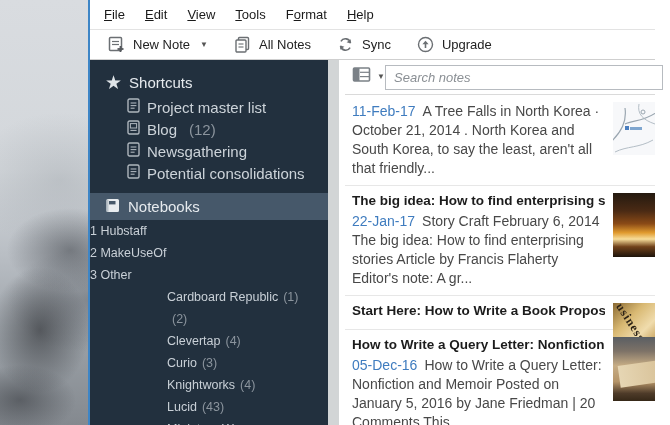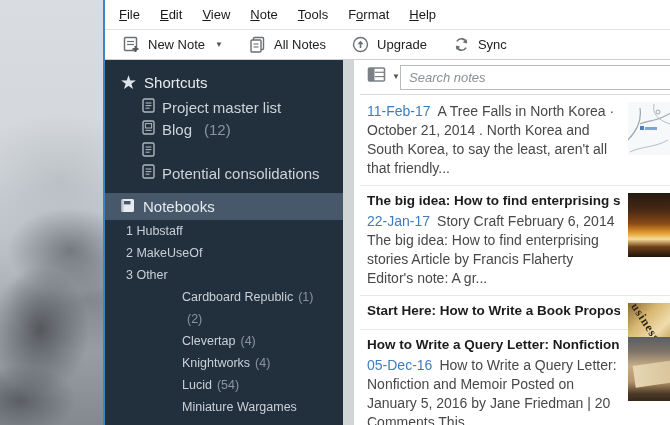--- a/index.html
+++ b/index.html
@@ -17,42 +17,42 @@
   .desktop-bg{position:absolute;left:0;top:0;width:103px;height:425px;
     background:
       radial-gradient(90px 60px at 70px 250px, rgba(60,64,70,.55), rgba(60,64,70,0) 70%),
       radial-gradient(70px 90px at 40px 330px, rgba(40,42,46,.6), rgba(40,42,46,0) 70%),
       radial-gradient(110px 70px at 90px 300px, rgba(90,95,102,.5), rgba(90,95,102,0) 75%),
       radial-gradient(80px 50px at 20px 400px, rgba(52,55,60,.55), rgba(52,55,60,0) 70%),
       radial-gradient(120px 90px at 60px 180px, rgba(150,156,162,.35), rgba(150,156,162,0) 75%),
       linear-gradient(180deg,#d9dce0 0%,#d3d7db 40%,#b9bec4 60%,#9aa0a6 80%,#84898f 100%);
   }
 
-  .window{position:absolute;left:103px;top:0;width:567px;height:425px;border-left:2px solid var(--window_border);background:#fff;display:flex;flex-direction:column;}
+  .window{position:absolute;left:88px;top:0;width:567px;height:425px;border-left:2px solid var(--window_border);background:#fff;display:flex;flex-direction:column;}
 
   
   .menubar{height:30px;background:#fff;border-bottom:1px solid #e3e3e3;display:flex;align-items:center;padding-left:4px;flex:none;}
   .menu-item{font-size:13px;color:#1a1a1a;padding:0 10px;line-height:29px;cursor:default;}
   .menu-item u{text-decoration:underline;}
 
   
   .toolbar{height:30px;background:#fff;border-bottom:1px solid #cfcfcf;display:flex;align-items:center;padding-left:8px;gap:6px;flex:none;}
   .tool-btn{display:flex;align-items:center;gap:8px;padding:0 10px;height:28px;font-size:13px;color:#222;}
   .tool-caret{font-size:8px;color:#555;margin-left:2px;}
   .ticon{display:inline-flex;align-items:center;}
 
   
   .content{flex:1;display:flex;min-height:0;}
   .sidebar{width:238px;background:var(--sidebar_bg);color:#ccd3d9;flex:none;overflow:hidden;padding-top:9px;}
   .side-header{display:flex;align-items:center;gap:7px;padding:3px 0 3px 15px;height:27px;font-size:15px;color:var(--accent_text);}
   .side-header .star{font-size:19px;color:#dfe4e8;line-height:1;}
   .side-item{display:flex;align-items:center;gap:7px;padding-left:37px;height:22px;font-size:15px;color:#ccd3d9;white-space:nowrap;}
   .side-item .cnt, .nb-item .cnt{color:#8b949d;margin-left:5px;}
   .nb-header{margin-top:9px;background:var(--selected_bg);}
-  .nb-item{display:flex;align-items:center;height:22px;font-size:12.5px;color:#c9d0d7;padding-left:21px;white-space:nowrap;}
+  .nb-item{display:flex;align-items:center;height:22px;font-size:12.5px;color:#c9d0d7;white-space:nowrap;}
   .nb-item.indent{padding-left:77px;}
 
   .side-scrollbar{width:11px;background:#d2d5d6;flex:none;}
   .panel-gap{width:6px;background:#fff;flex:none;}
 
   
   .notelist{flex:1;background:#fff;display:flex;flex-direction:column;min-width:0;}
   .search-row{height:35px;border-bottom:1px solid #dadada;position:relative;flex:none;}
   .view-btn{position:absolute;left:7px;top:6px;display:flex;align-items:center;gap:4px;}
   .search-input{position:absolute;left:40px;top:5px;right:-8px;height:25px;border:1px solid #b7bbc0;font-size:13px;padding:0 8px;color:#333;outline:none;}
@@ -77,21 +77,20 @@
 <body>
 
 <div class="desktop-bg"></div>
 
 <div class="window">
 
   <div class="menubar" id="menubar">
       <span class="menu-item"><u>F</u>ile</span>
       <span class="menu-item"><u>E</u>dit</span>
       <span class="menu-item"><u>V</u>iew</span>
-      <span class="menu-item"><u>N</u>ote</span>
       <span class="menu-item"><u>T</u>ools</span>
       <span class="menu-item">F<u>o</u>rmat</span>
       <span class="menu-item"><u>H</u>elp</span>
     </div>
 
   <div class="toolbar">
     <div class="tool-btn">
       <span class="ticon">
         <svg width="17" height="17" viewBox="0 0 17 17">
             <rect x="1.5" y="1.5" width="12" height="13" rx="1" fill="none" stroke="#6b6f73" stroke-width="1.5"></rect>
@@ -111,37 +110,37 @@
             <rect x="2" y="4" width="10" height="12" rx="1" fill="#fff" stroke="#6b6f73" stroke-width="1.4"></rect>
             <line x1="4.5" y1="8" x2="9.5" y2="8" stroke="#6b6f73" stroke-width="1.1"></line>
             <line x1="4.5" y1="11" x2="9.5" y2="11" stroke="#6b6f73" stroke-width="1.1"></line>
           </svg>
       </span>
       <span>All Notes</span>
     </div>
     <div class="tool-btn">
       <span class="ticon">
         <svg width="17" height="17" viewBox="0 0 17 17" fill="none">
-            <circle cx="8.5" cy="8.5" r="7" stroke="#6b6f73" stroke-width="1.4"></circle>
-            <path d="M8.5 12 V6.5" stroke="#6b6f73" stroke-width="1.6"></path>
-            <path d="M5.4 8.2 L8.5 4.8 L11.6 8.2 Z" fill="#6b6f73"></path>
-          </svg>
-      </span>
-      <span>Upgrade</span>
-    </div>
-    <div class="tool-btn">
-      <span class="ticon">
-        <svg width="17" height="17" viewBox="0 0 17 17" fill="none">
             <path d="M3.5 10 a5.2 5.2 0 0 0 9.6 1.6" stroke="#6b6f73" stroke-width="1.6"></path>
             <path d="M13.5 7 a5.2 5.2 0 0 0 -9.6 -1.6" stroke="#6b6f73" stroke-width="1.6"></path>
             <path d="M13.8 3.2 L13.6 7.4 L9.6 6.2 Z" fill="#6b6f73"></path>
             <path d="M3.2 13.8 L3.4 9.6 L7.4 10.8 Z" fill="#6b6f73"></path>
           </svg>
       </span>
       <span>Sync</span>
+    </div>
+    <div class="tool-btn">
+      <span class="ticon">
+        <svg width="17" height="17" viewBox="0 0 17 17" fill="none">
+            <circle cx="8.5" cy="8.5" r="7" stroke="#6b6f73" stroke-width="1.4"></circle>
+            <path d="M8.5 12 V6.5" stroke="#6b6f73" stroke-width="1.6"></path>
+            <path d="M5.4 8.2 L8.5 4.8 L11.6 8.2 Z" fill="#6b6f73"></path>
+          </svg>
+      </span>
+      <span>Upgrade</span>
     </div>
   </div>
 
   <div class="content">
     <div class="sidebar" id="sidebar">
         <div class="side-header">
           <span><span class="star">★</span></span>
           <span>Shortcuts</span>
         </div>
         <div class="side-item">
@@ -162,20 +161,21 @@
           <span>Blog</span>
           <span class="cnt">(12)</span>
         </div>
         <div class="side-item">
           <span><svg width="13" height="15" viewBox="0 0 13 15">
               <rect x="1" y="1" width="11" height="13" rx="1.5" fill="none" stroke="#aeb6bd" stroke-width="1.4"></rect>
               <line x1="3.6" y1="5" x2="9.4" y2="5" stroke="#aeb6bd" stroke-width="1.1"></line>
               <line x1="3.6" y1="7.6" x2="9.4" y2="7.6" stroke="#aeb6bd" stroke-width="1.1"></line>
               <line x1="3.6" y1="10.2" x2="7.6" y2="10.2" stroke="#aeb6bd" stroke-width="1.1"></line>
             </svg></span>
+          <span>Newsgathering</span>
         </div>
         <div class="side-item">
           <span><svg width="13" height="15" viewBox="0 0 13 15">
               <rect x="1" y="1" width="11" height="13" rx="1.5" fill="none" stroke="#aeb6bd" stroke-width="1.4"></rect>
               <line x1="3.6" y1="5" x2="9.4" y2="5" stroke="#aeb6bd" stroke-width="1.1"></line>
               <line x1="3.6" y1="7.6" x2="9.4" y2="7.6" stroke="#aeb6bd" stroke-width="1.1"></line>
               <line x1="3.6" y1="10.2" x2="7.6" y2="10.2" stroke="#aeb6bd" stroke-width="1.1"></line>
             </svg></span>
           <span>Potential consolidations</span>
         </div>
@@ -201,26 +201,30 @@
           <span class="cnt">(1)</span>
         </div>
         <div class="nb-item indent">
           <span class="cnt">(2)</span>
         </div>
         <div class="nb-item indent">
           <span>Clevertap</span>
           <span class="cnt">(4)</span>
         </div>
         <div class="nb-item indent">
+          <span>Curio</span>
+          <span class="cnt">(3)</span>
+        </div>
+        <div class="nb-item indent">
           <span>Knightworks</span>
           <span class="cnt">(4)</span>
         </div>
         <div class="nb-item indent">
           <span>Lucid</span>
-          <span class="cnt">(54)</span>
+          <span class="cnt">(43)</span>
         </div>
         <div class="nb-item indent">
           <span>Miniature Wargames</span>
         </div>
       </div>
     <div class="side-scrollbar"></div>
     <div class="panel-gap"></div>
 
     <div class="notelist">
       <div class="search-row">

